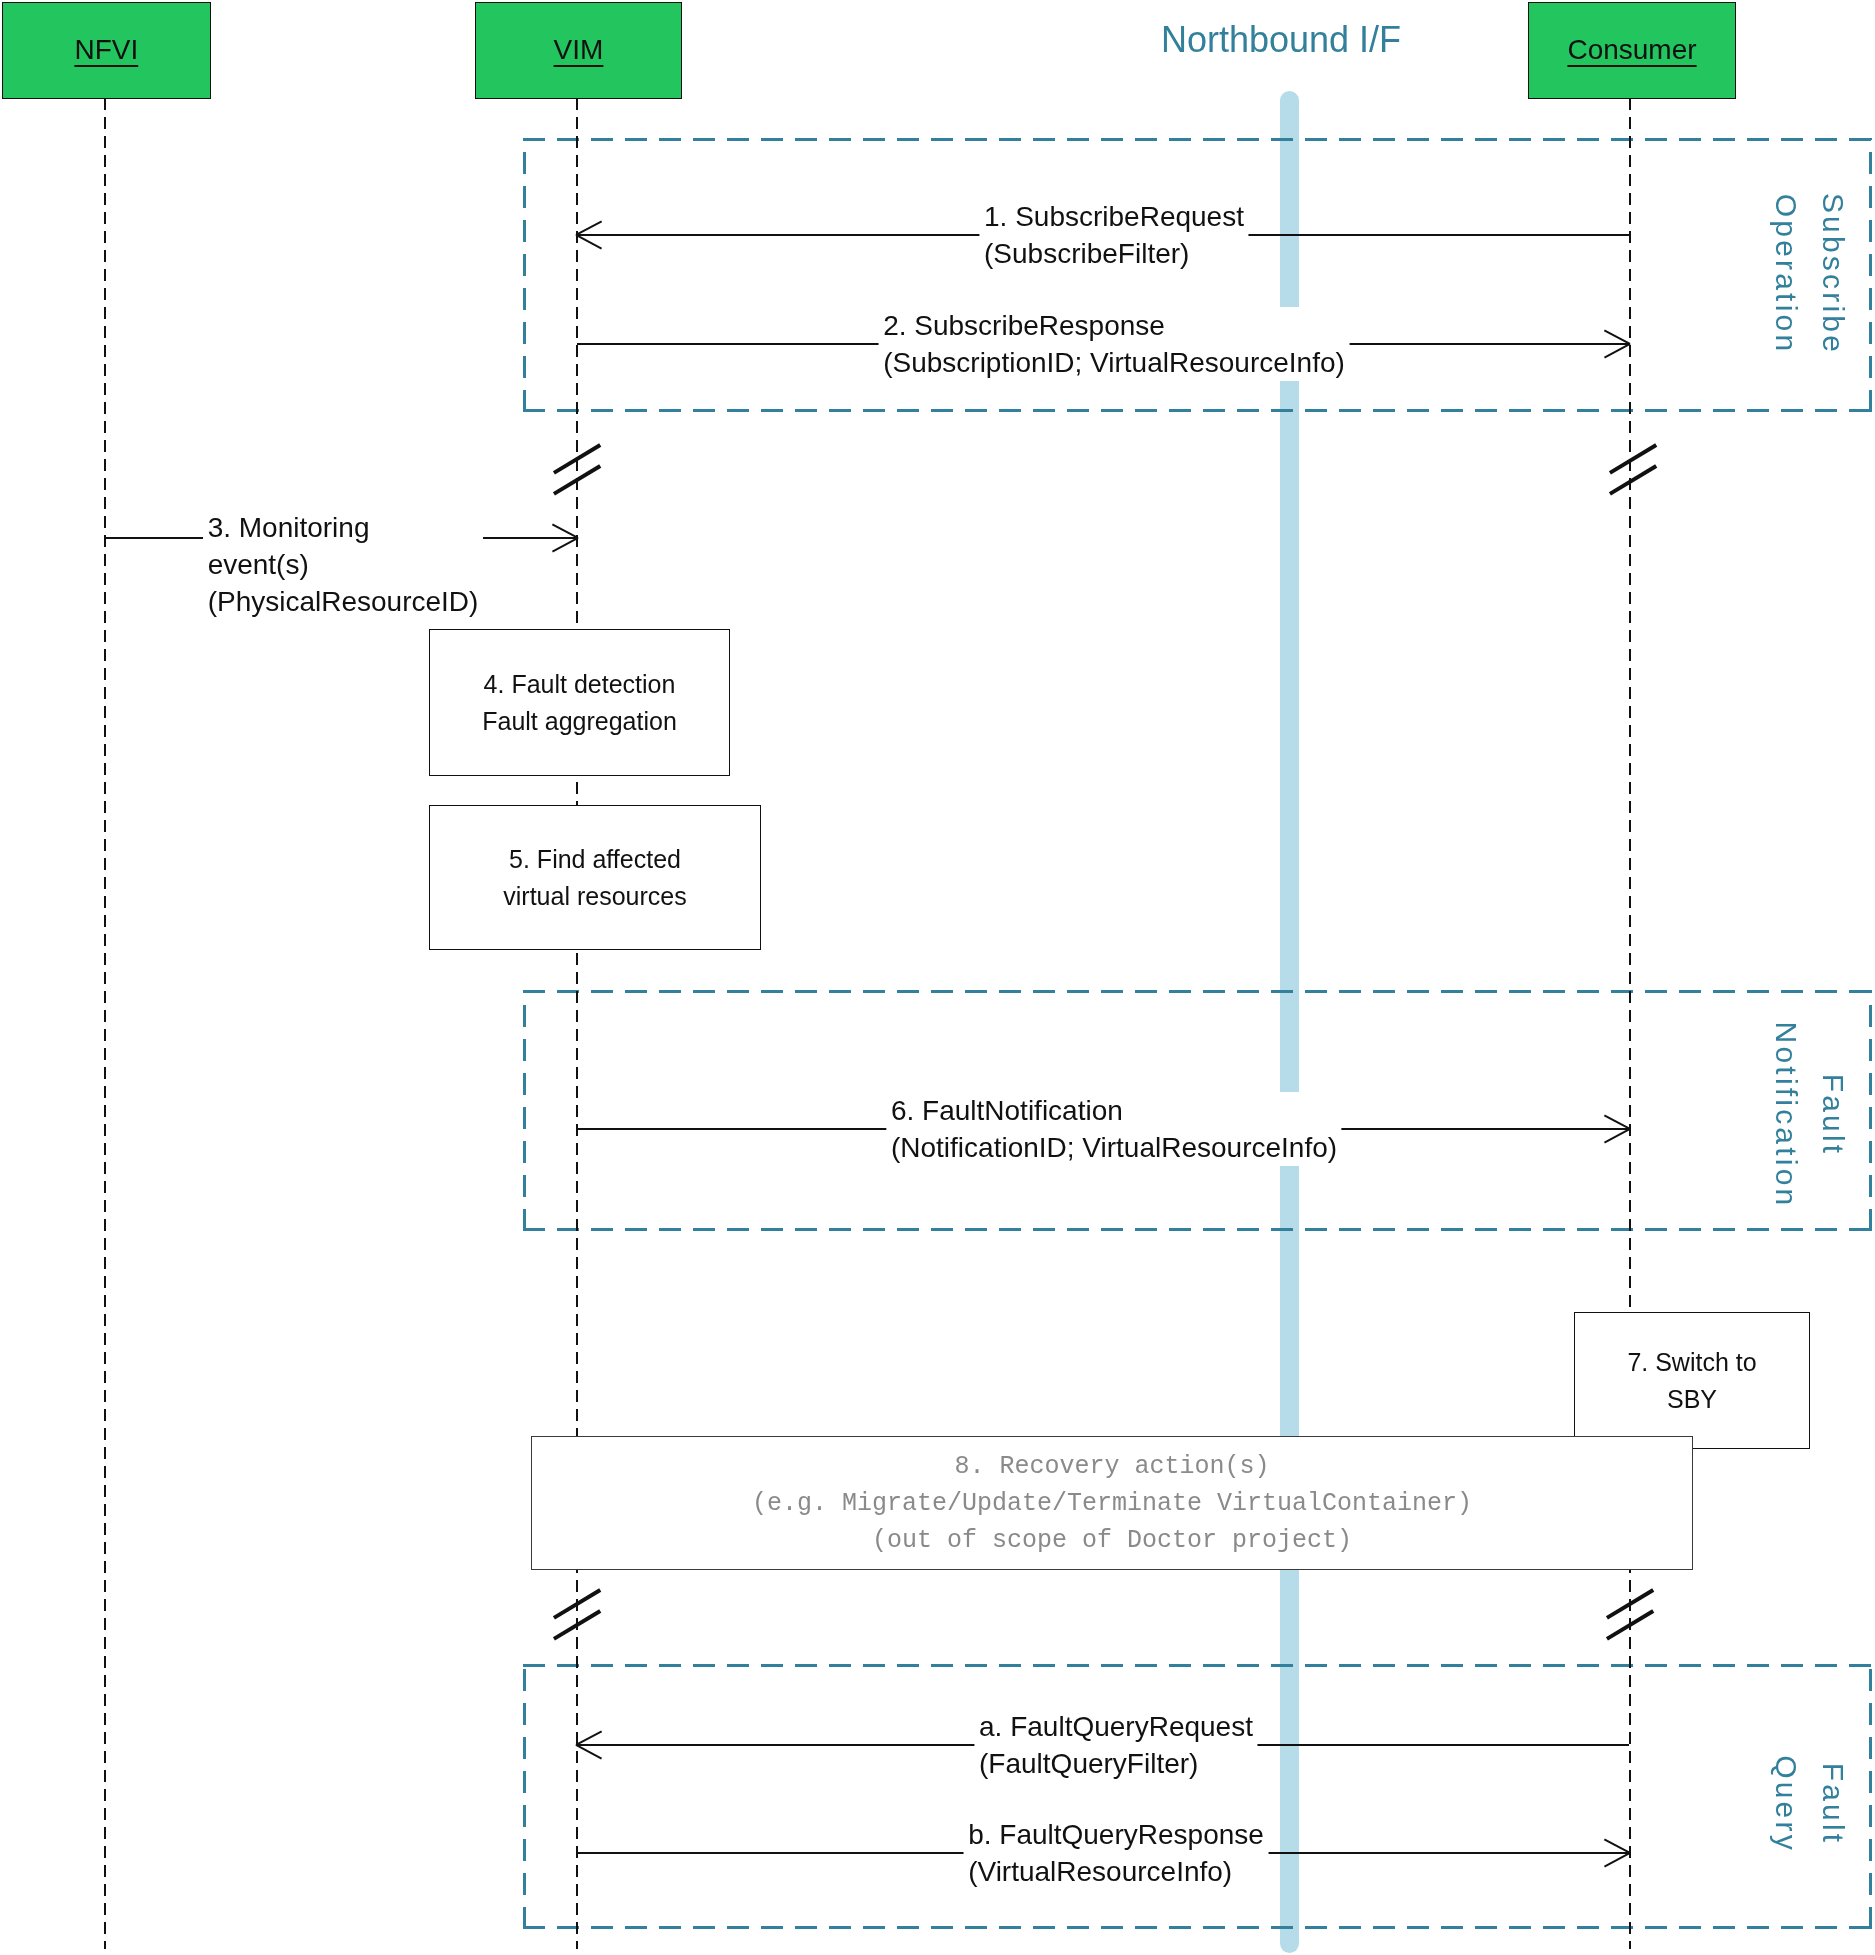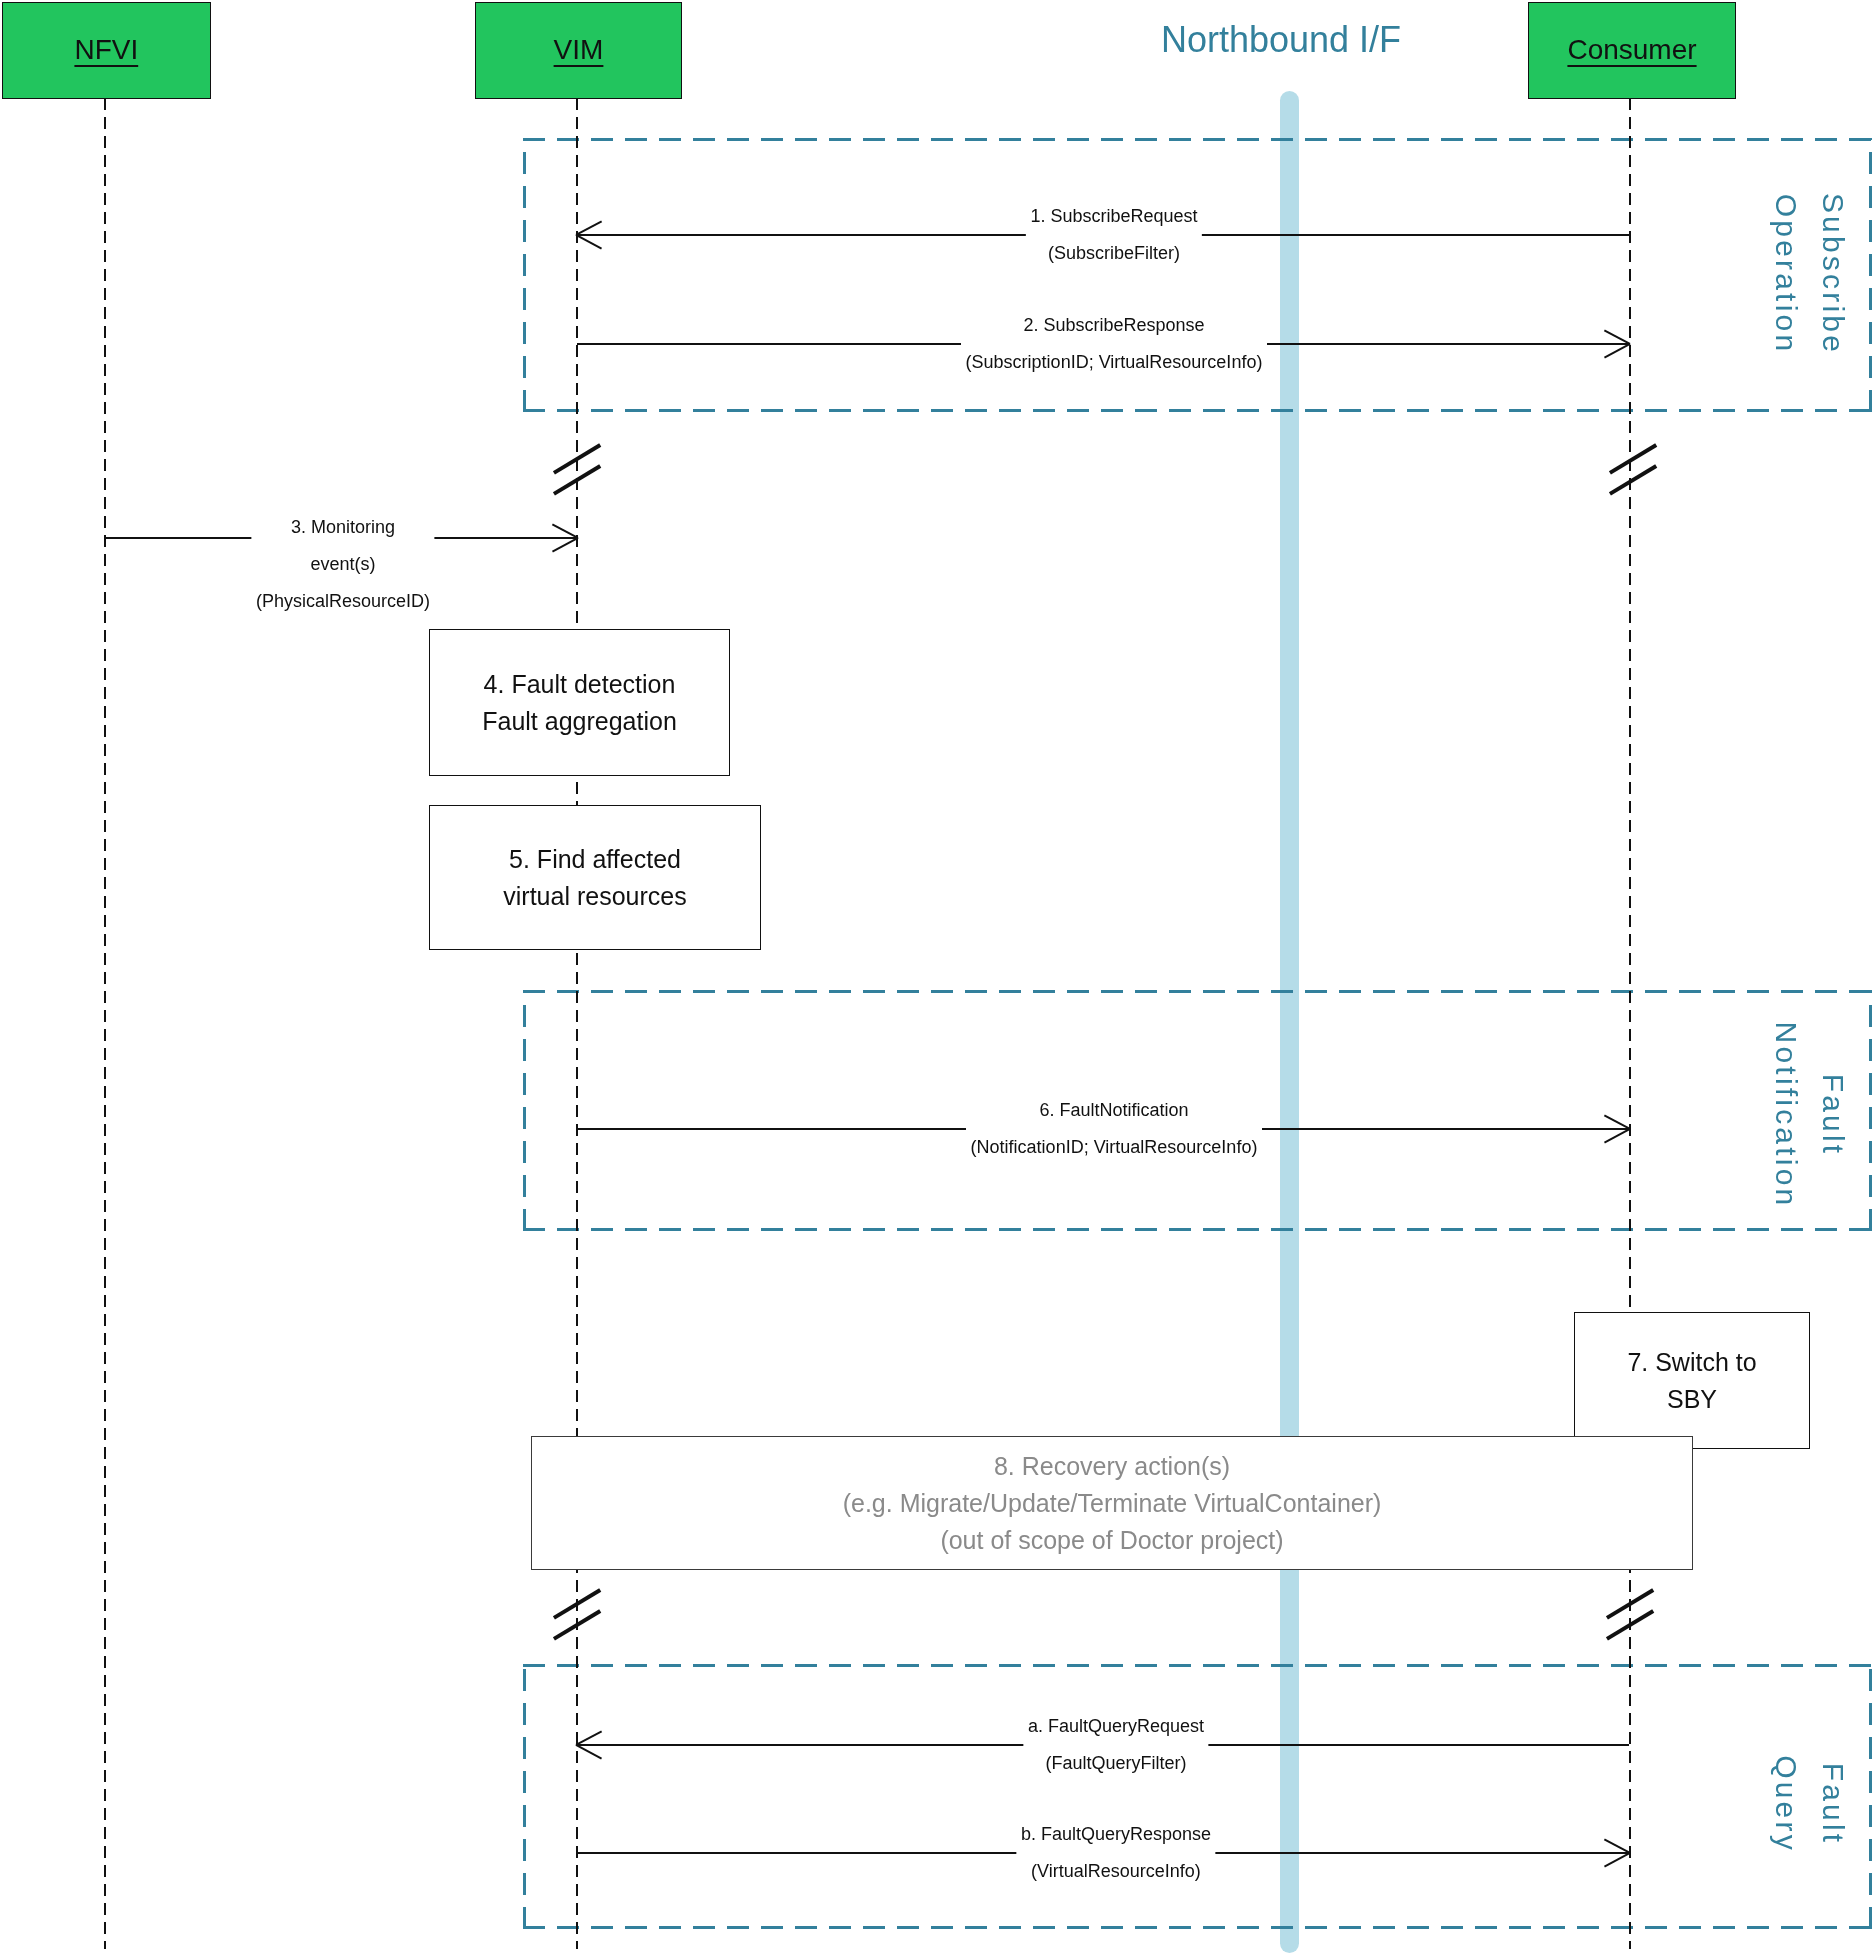--- a/index.html
+++ b/index.html
@@ -54,22 +54,22 @@
   .region-label span{display:block;}
   
   .arrow{position:absolute;height:1.8px;background:#111;z-index:4;}
   .ah{position:absolute;width:29px;height:1.8px;background:#111;}
   .ah.lu{left:-0.9px;top:0;transform-origin:0 50%;transform:rotate(-28deg);}
   .ah.ld{left:-0.9px;top:0;transform-origin:0 50%;transform:rotate(28deg);}
   .ah.ru{right:-0.9px;top:0;transform-origin:100% 50%;transform:rotate(28deg);}
   .ah.rd{right:-0.9px;top:0;transform-origin:100% 50%;transform:rotate(-28deg);}
   
   .msg-label{
-    position:absolute;transform:translate(-50%,-50%);text-align:center;background:#fff;
-    font-size:18px;line-height:37px;white-space:nowrap;z-index:5;padding:0 4.6px;
+    position:absolute;transform:translate(-50%,-50%);background:#fff;
+    font-size:28px;line-height:37px;white-space:nowrap;z-index:5;padding:0 4.6px;
   }
   .msg-label span{display:block;}
   
   .abox{
     position:absolute;background:#fff;border:1.8px solid #111;box-sizing:border-box;
     display:flex;flex-direction:column;align-items:center;justify-content:center;
     font-size:25px;line-height:37px;text-align:center;z-index:5;white-space:nowrap;
   }
   .abox span{display:block;}
   .abox.gray{border:1.4px solid #3a3a3a;color:var(--gray);}
@@ -164,21 +164,21 @@
     <span>Fault aggregation</span>
   </div>
   <div class="abox" style="left:429px;top:805px;width:332px;height:145px;">
     <span>5. Find affected</span>
     <span>virtual resources</span>
   </div>
   <div class="abox" style="left:1526px;top:1312px;width:236px;height:137px;margin-left:48px;">
     <span>7. Switch to</span>
     <span>SBY</span>
   </div>
-  <div class="abox gray" style="left:531px;top:1436px;width:1162px;height:134px;">
+  <div class="abox gray" style="left:531px;top:1436px;width:1162px;height:134px;font-family:Liberation Mono, monospace;">
     <span>8. Recovery action(s)</span>
     <span>(e.g. Migrate/Update/Terminate VirtualContainer)</span>
     <span>(out of scope of Doctor project)</span>
   </div>
 
   <div class="break" style="left:547px;top:443px;">
       <i></i>
       <i></i>
     </div>
   <div class="break" style="left:1603px;top:443px;">

